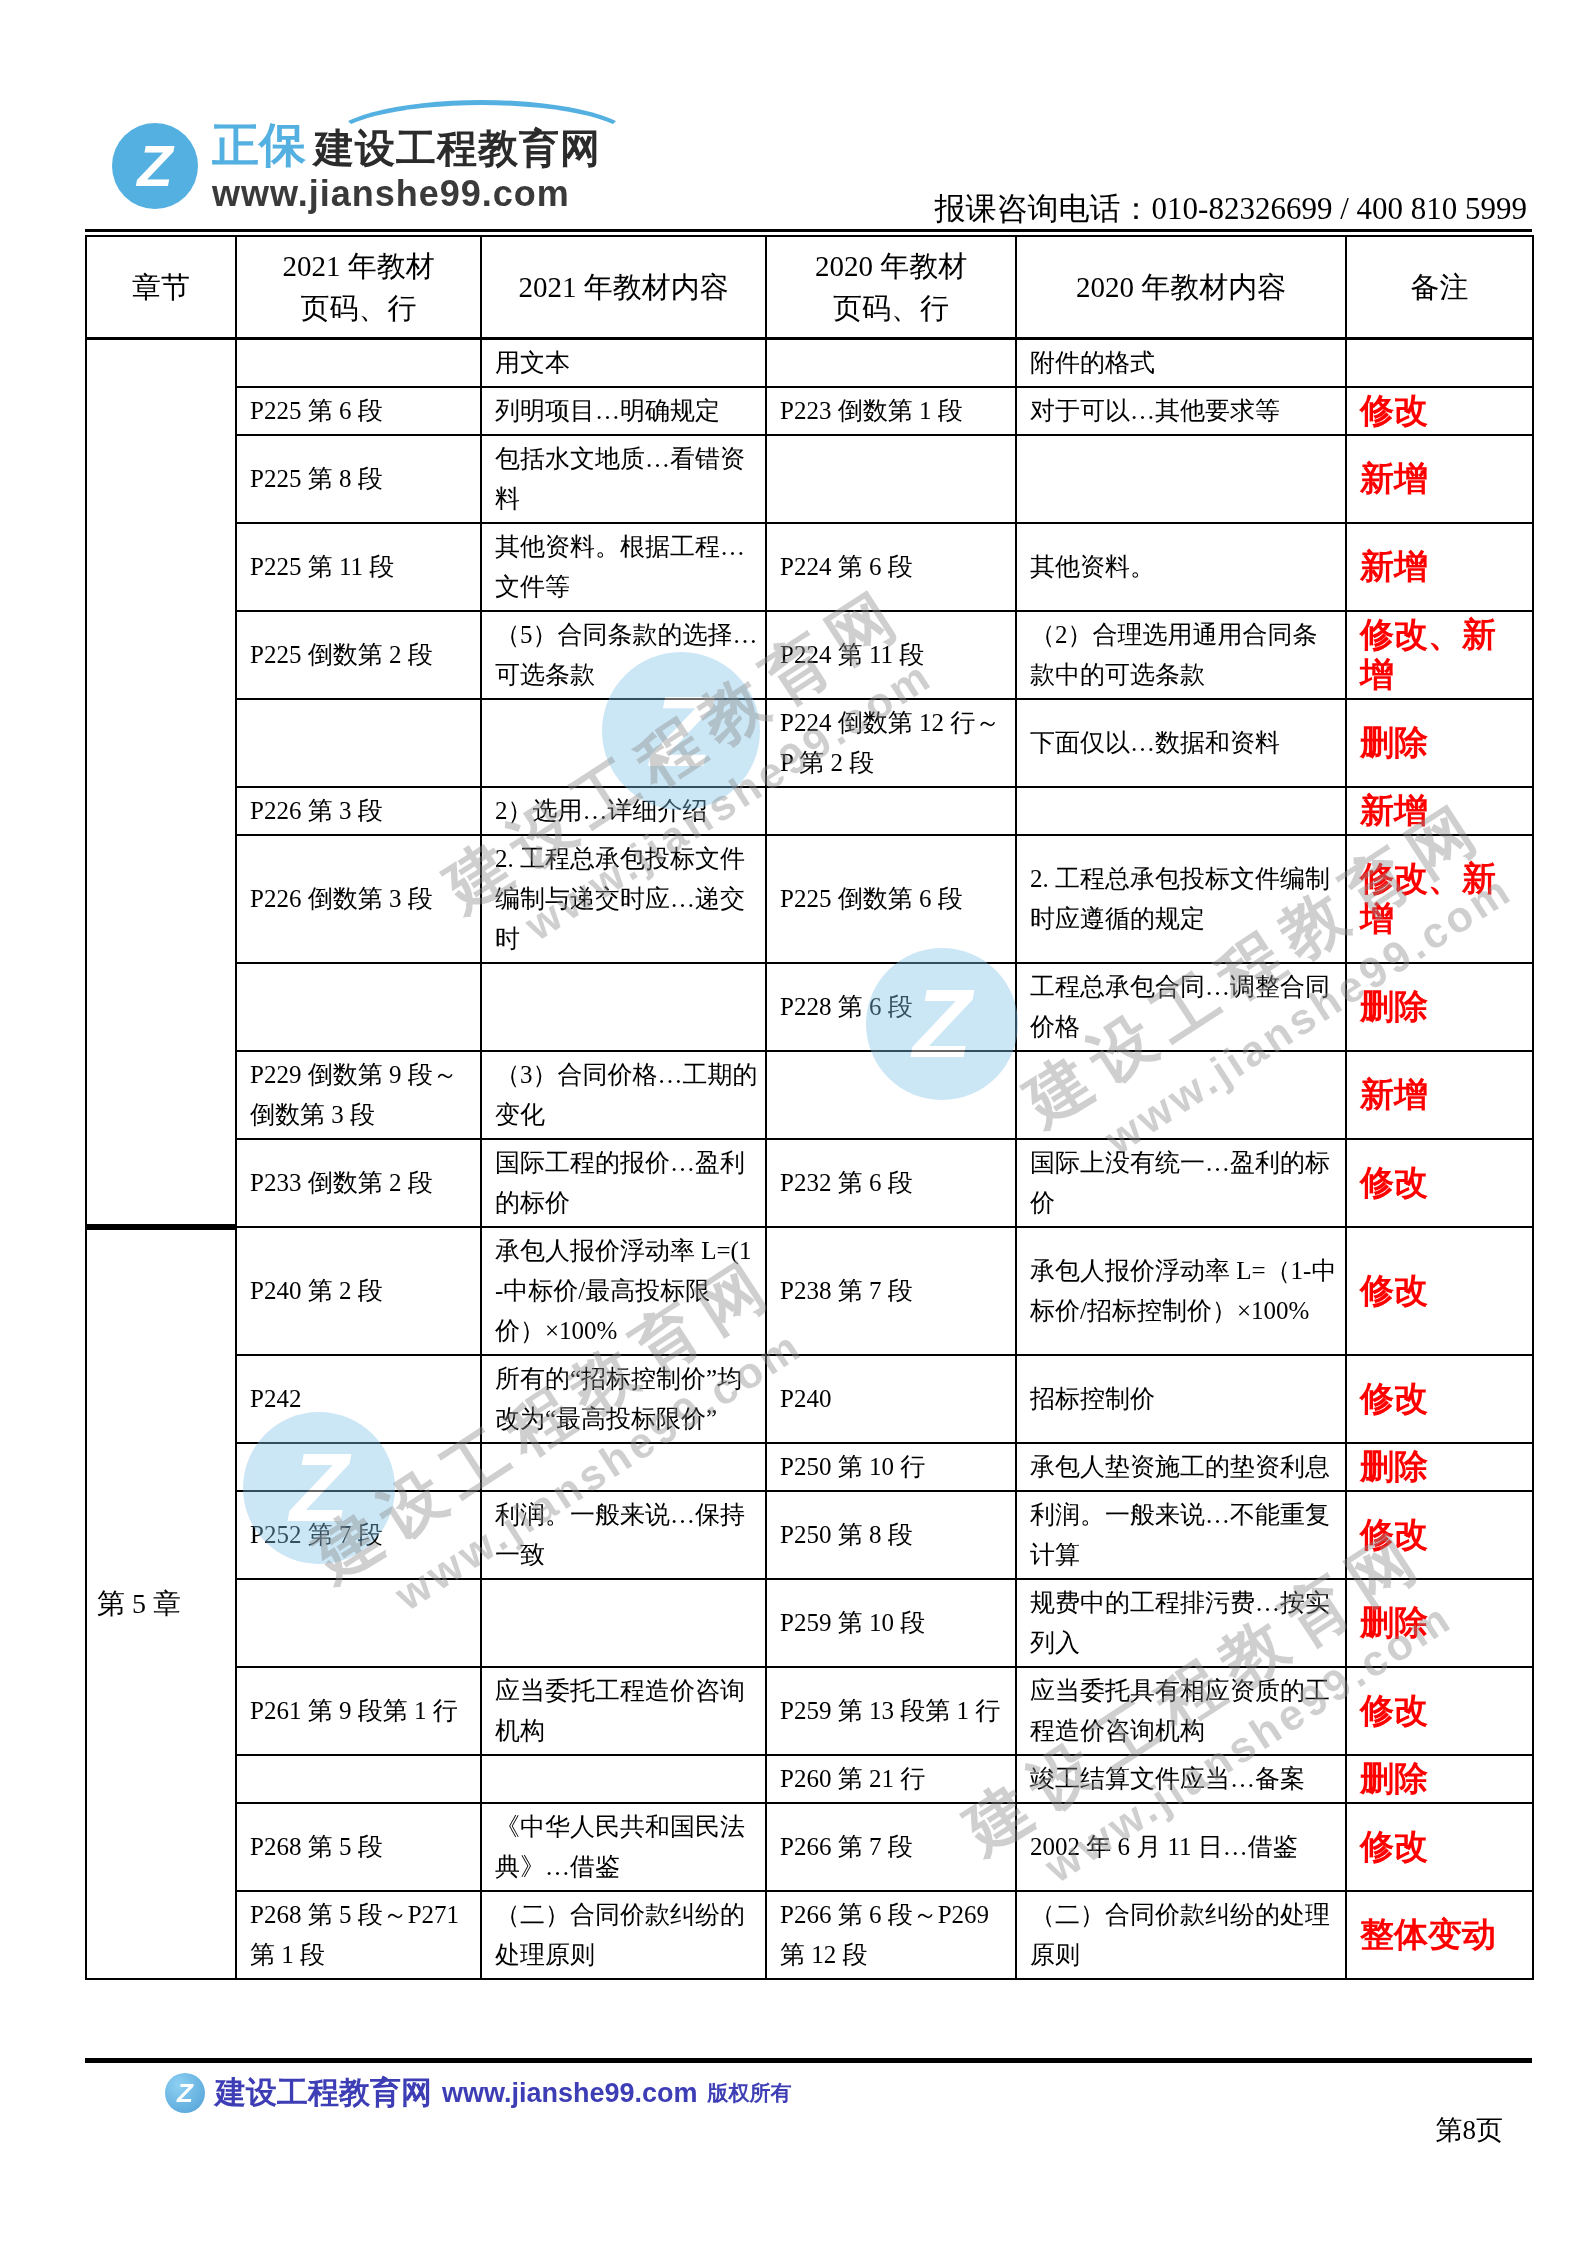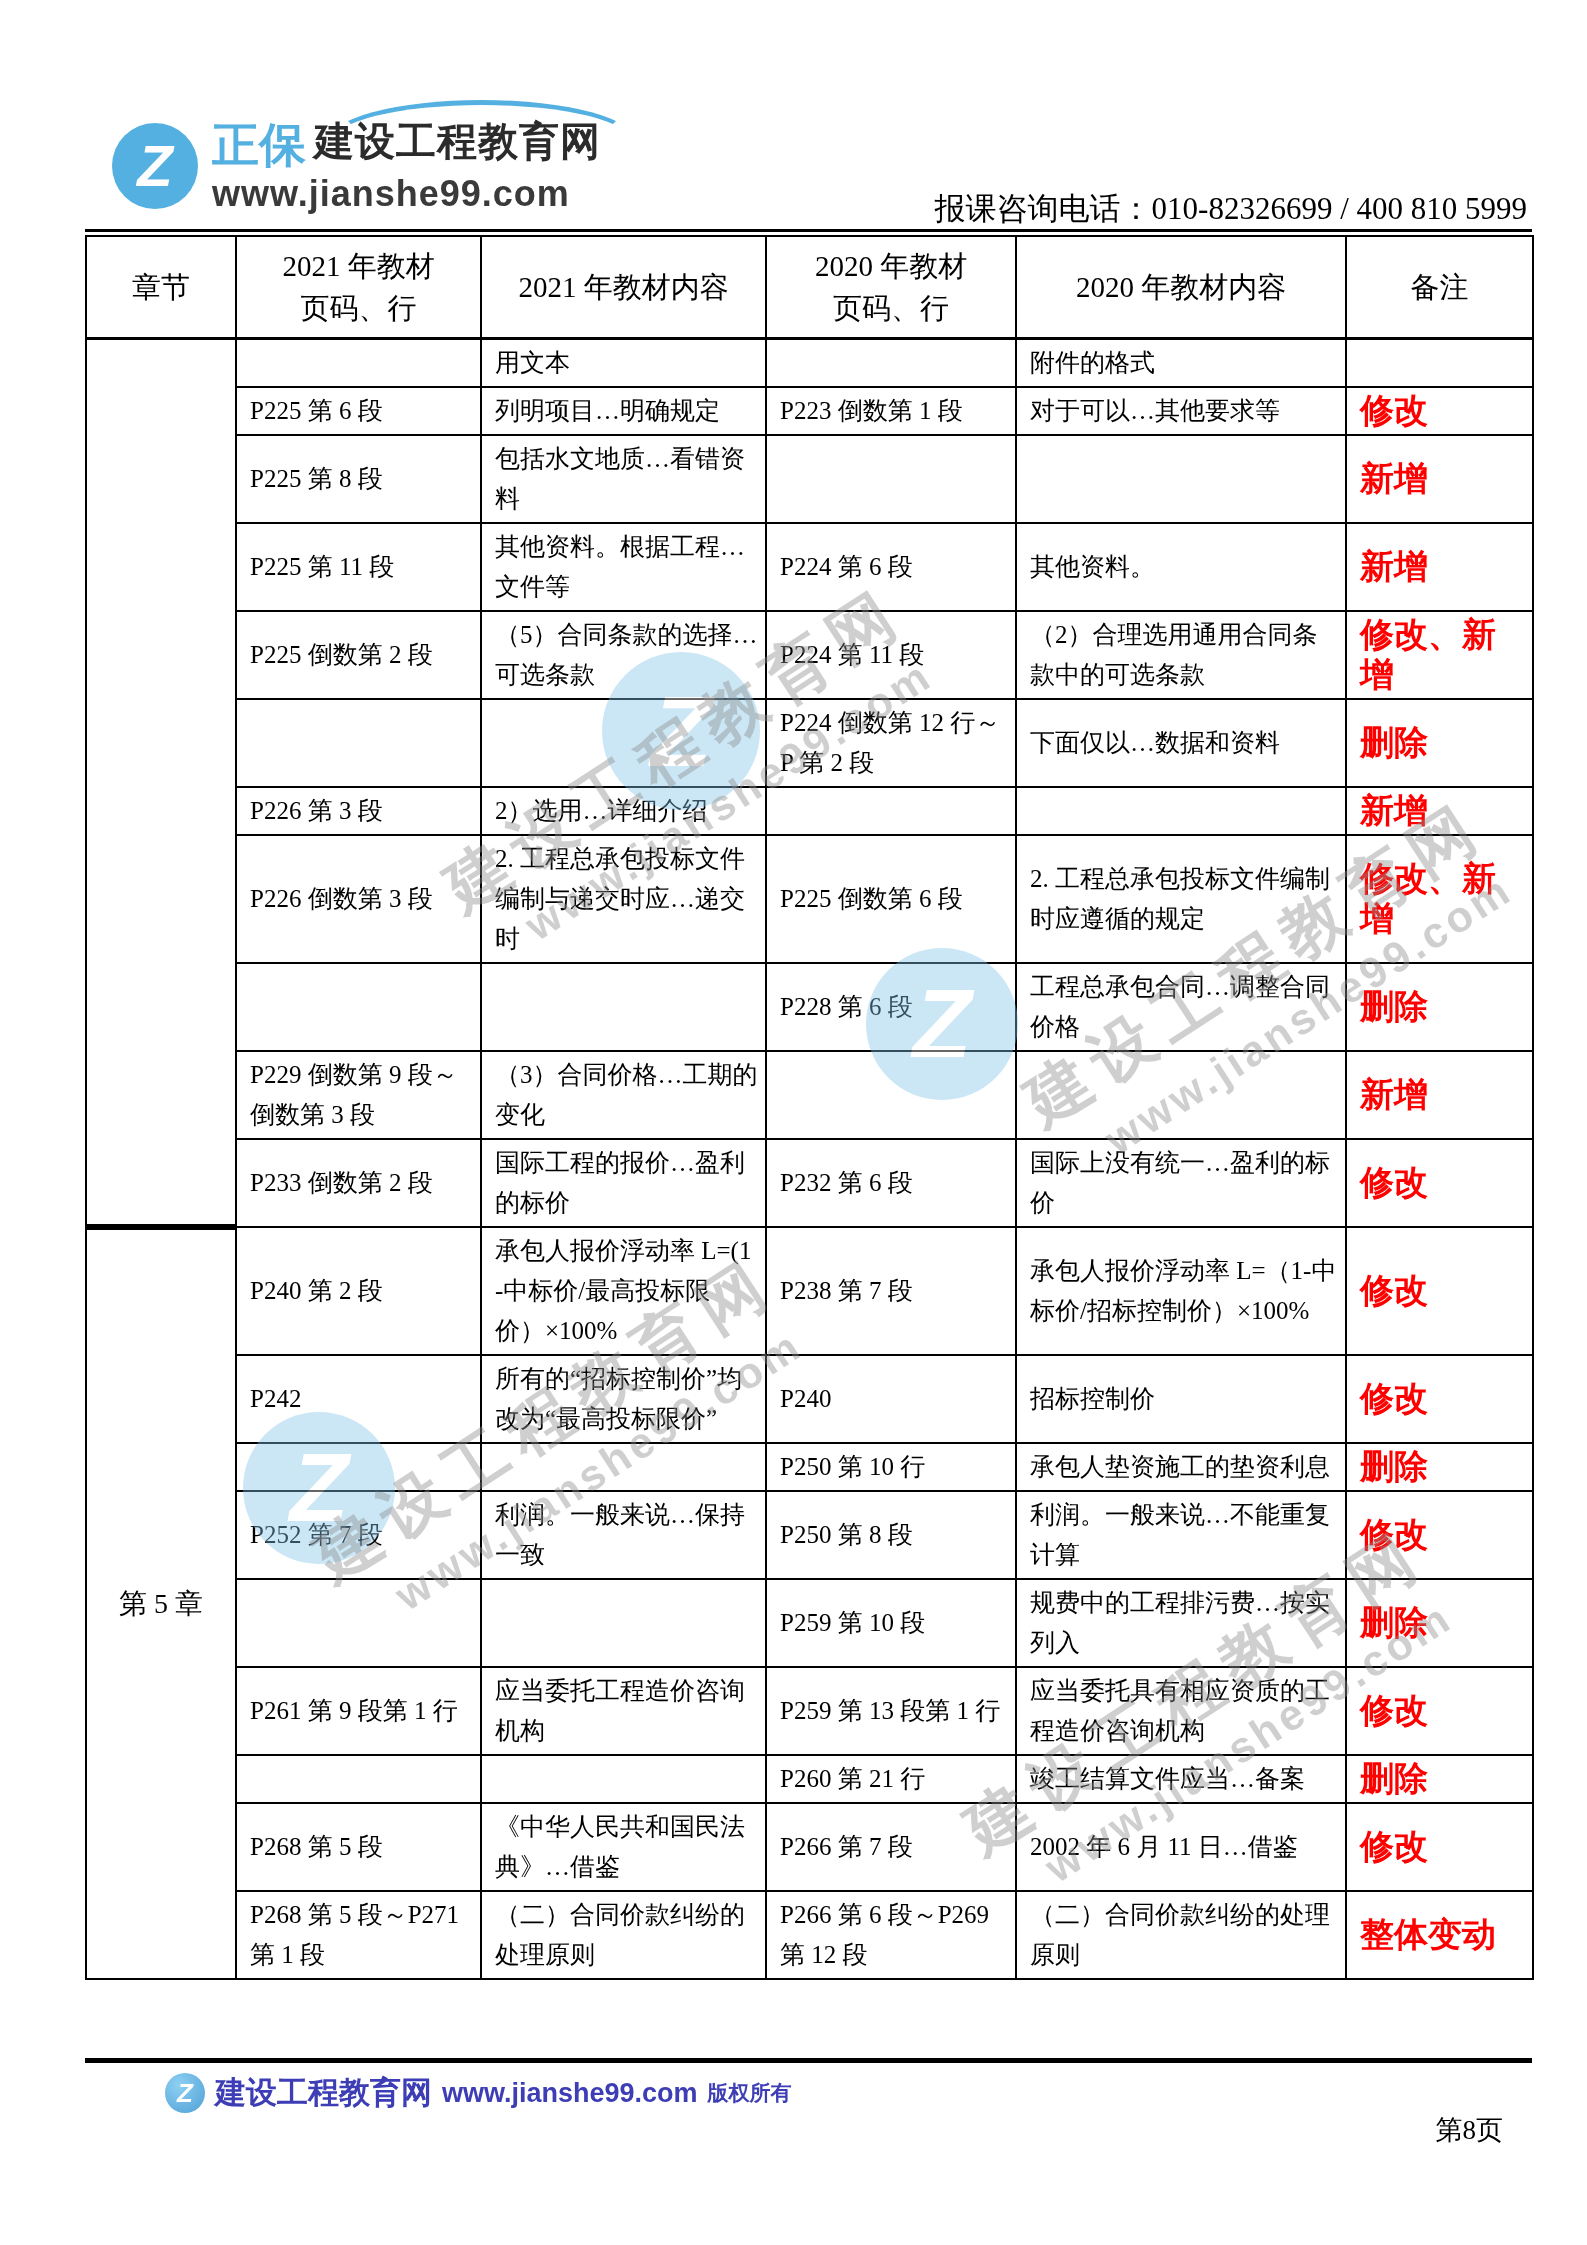--- a/index.html
+++ b/index.html
@@ -12,21 +12,21 @@
   .logo-circle{
     width:86px;height:86px;border-radius:50%;background:#54b0e0;color:#fff;
     display:flex;align-items:center;justify-content:center;
     font-family:"Liberation Sans",sans-serif;font-weight:bold;font-style:italic;font-size:58px;
   }
   .logo-text{position:relative;padding-top:4px;}
   .logo-arc{
     position:absolute;left:115px;top:-16px;width:300px;height:74px;
     border:5px solid transparent;border-top:5px solid #54b0e0;border-radius:50%;
   }
-  .logo-line1{display:flex;align-items:flex-start;gap:8px;font-family:"Liberation Sans",sans-serif;font-weight:bold;line-height:1.05;}
+  .logo-line1{display:flex;align-items:flex-end;gap:8px;font-family:"Liberation Sans",sans-serif;font-weight:bold;line-height:1.05;}
   .logo-brand{color:#54b0e0;font-size:47px;}
   .logo-sitename{color:#2b2b2b;font-size:40px;letter-spacing:1px;}
   .logo-url{font-family:"Liberation Sans",sans-serif;font-weight:bold;font-size:36px;color:#3a3a3a;margin-top:4px;letter-spacing:1px;}
   .phone{position:absolute;top:188px;right:60px;font-size:31px;white-space:nowrap;font-family:Liberation Serif, serif;}
   .header-rule{position:absolute;left:85px;top:229px;width:1447px;height:3px;background:#000;}
 
   
   .comparison-table{
     position:absolute;left:85px;top:235px;width:1447px;
     border-collapse:collapse;table-layout:fixed;z-index:1;
@@ -34,21 +34,21 @@
   .comparison-table th,.comparison-table td{border:2px solid #000;}
   .comparison-table th{
     font-size:29px;font-weight:normal;text-align:center;vertical-align:middle;
     padding:8px 4px;line-height:42px;border-bottom:3px solid #000;
   }
   .comparison-table td{
     font-size:25px;line-height:40px;padding:3px 6px 3px 13px;
     vertical-align:middle;text-align:left;word-break:break-all;
   }
   .comparison-table tr{height:46px;}
-  td.chapter{ text-align:center;padding:3px 4px;font-size:28px;}
+  td.chapter{ padding:3px 10px;font-size:28px;}
   td.thick-top{border-top:6px solid #000;}
   td.note{color:#ff0000;font-weight:bold;font-size:34px;}
 
   
   .wm-layer{position:absolute;left:0;top:0;width:100%;height:100%;z-index:5;pointer-events:none;}
   .wm{
     position:absolute;transform:rotate(-33deg);transform-origin:0 0;
     color:#8f8f8f;opacity:.42;font-family:"Liberation Sans",sans-serif;font-weight:bold;white-space:nowrap;
   }
   .wm .l1{font-size:64px;letter-spacing:12px;}

